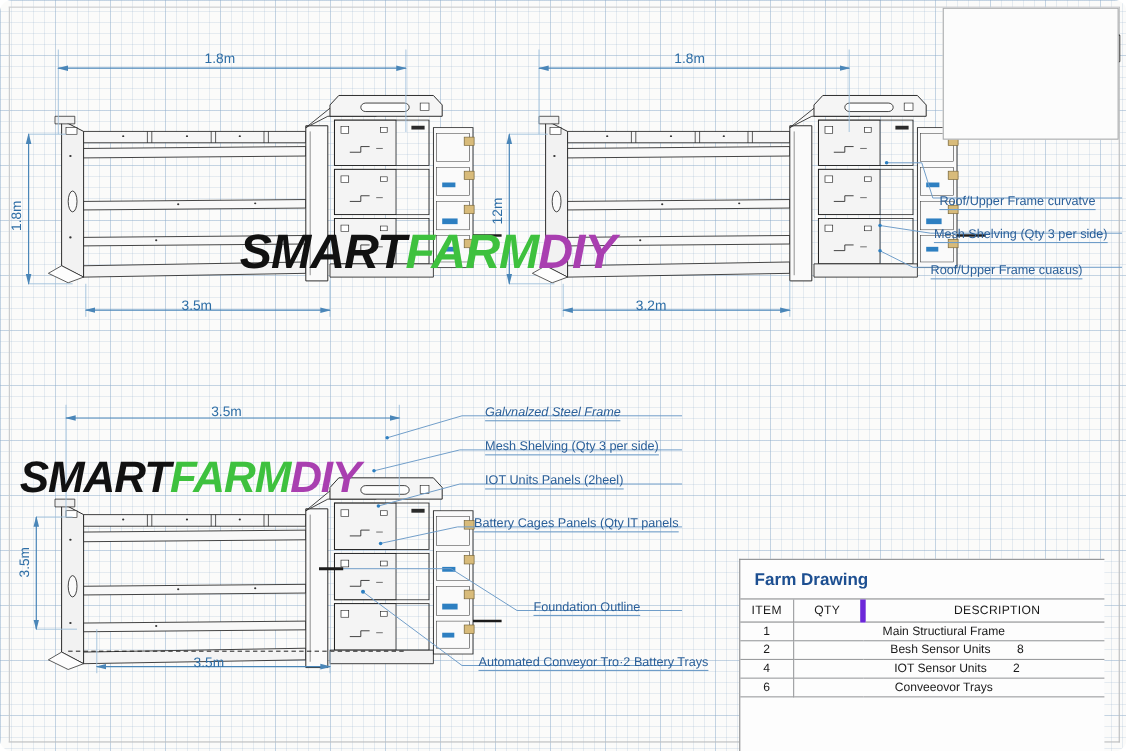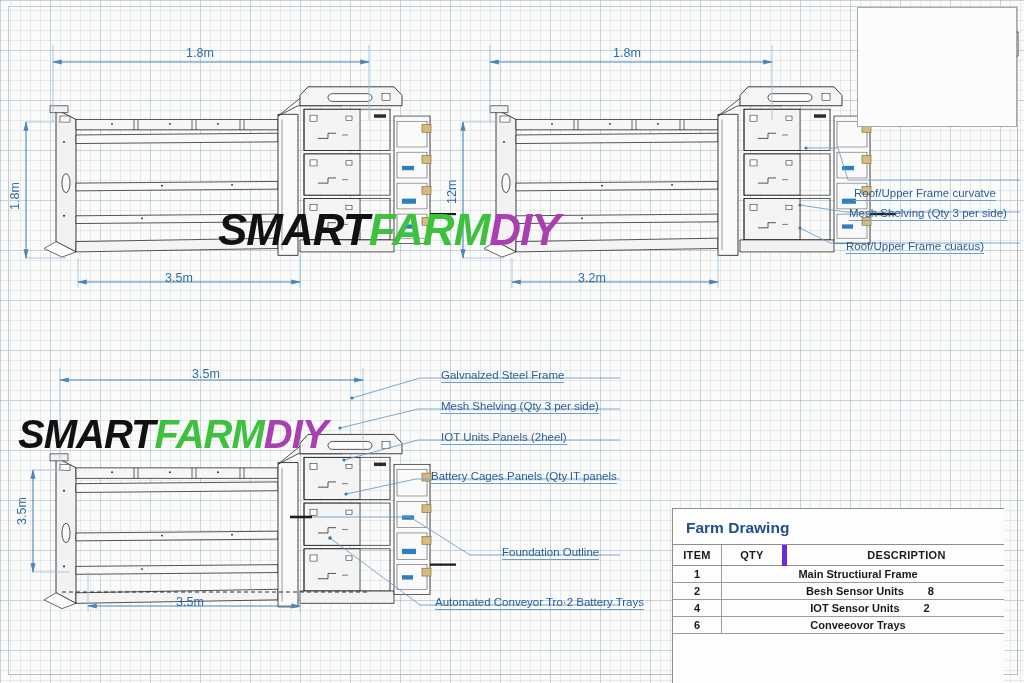--- a/index.html
+++ b/index.html
@@ -10,20 +10,21 @@
   }
   #sheet{
     position:relative;width:1024px;height:683px;
     background:
       repeating-linear-gradient(to right, rgba(140,170,200,.20) 0 1px, transparent 1px 10px),
       repeating-linear-gradient(to bottom, rgba(140,170,200,.20) 0 1px, transparent 1px 10px),
       repeating-linear-gradient(to right, rgba(130,165,200,.34) 0 1px, transparent 1px 50px),
       repeating-linear-gradient(to bottom, rgba(130,165,200,.34) 0 1px, transparent 1px 50px),
       #fbfbfa;
     overflow:hidden;
+    border-radius:11px;
   }
   
   #frame-border{
     position:absolute;left:8px;top:6px;right:6px;bottom:8px;
     border:1px solid #b9bbbd;border-top-color:#c9cbcc;border-left-color:#c6c8ca;
     pointer-events:none;
   }
   svg{position:absolute;left:0;top:0;width:1024px;height:683px;overflow:visible;}
 
   
@@ -54,21 +55,21 @@
     background:#fdfdfd;border:1px solid #8b8d8f;border-right:none;border-bottom:none;
     box-sizing:border-box;
   }
   #tb-head{padding:9px 0 7px 13px;border-bottom:1px solid #8b8d8f;}
   #tb-head div{
     color:#1d4f91;font-weight:bold;font-size:15.5px;line-height:19px;
     font-family:"Liberation Sans",sans-serif;
   }
   table.parts{width:100%;border-collapse:collapse;font-size:11px;color:#1a1a1a;}
   table.parts th,table.parts td{
-    border-bottom:1px solid #9a9c9e;padding:2px 0 2px 0;font-weight:bold;text-align:center;
+    border-bottom:1px solid #9a9c9e;padding:2px 0 2px 0;font-weight:normal;text-align:center;
   }
   table.parts thead th{border-bottom:1px solid #8b8d8f;padding:4px 0 4px 0;letter-spacing:.3px;}
   .c-item{width:48px;border-right:1px solid #9a9c9e;}
   .c-qty{width:60px;border-right:5px solid #6d28d9;}
   .c-desc{text-align:left;padding-left:14px !important;}
   thead .c-desc{padding-left:22px !important;}
   .qty-inline{display:inline-block;margin-left:24px;}
 
   
   #inset{
@@ -252,29 +253,29 @@
   <div class="dim" style="left:613px;top:46px;">1.8m</div>
   <div class="dim vert" style="left:445px;top:204px;">12m</div>
   <div class="dim" style="left:578px;top:271px;">3.2m</div>
 
   <div class="dim" style="left:192px;top:367px;">3.5m</div>
   <div class="dim vert" style="left:15px;top:525px;">3.5m</div>
   <div class="dim" style="left:176px;top:595px;">3.5m</div>
 
   <div id="inset"></div>
 
-  <div class="anno" style="left:854px;top:187px;">Roof/Upper Frame curvatve</div>
+  <div class="anno" style="left:854px;top:177px;">Roof/Upper Frame curvatve</div>
   <div class="anno" style="left:849px;top:207px;">Mesh Shelving (Qty 3 per side)</div>
   <div class="anno" style="left:846px;top:240px;">Roof/Upper Frame cuaεus)</div>
 
-  <div class="anno" style="left:441px;top:369px;">Galvnalzed Steel Frame</div>
+  <div class="anno" style="left:441px;top:369px;font-style:italic;">Galvnalzed Steel Frame</div>
   <div class="anno" style="left:441px;top:400px;">Mesh Shelving (Qty 3 per side)</div>
   <div class="anno" style="left:441px;top:431px;">IOT Units Panels (2heel)</div>
   <div class="anno" style="left:431px;top:470px;">Battery Cages Panels (Qty lT panels</div>
-  <div class="anno" style="left:485px;top:546px;margin-left:17px;">Foundation Outline</div>
+  <div class="anno" style="left:485px;top:546px;">Foundation Outline</div>
   <div class="anno" style="left:435px;top:596px;">Automated Conveyor Tro·2 Battery Trays</div>
 
   <div class="wm" style="left:218px;top:205px;font-size:44px;">
     <span class="s">SMART</span><span class="f">FARM</span><span class="d">DIY</span>
   </div>
   <div class="wm" style="left:18px;top:412px;font-size:40px;">
     <span class="s">SMART</span><span class="f">FARM</span><span class="d">DIY</span>
   </div>
 
   <div id="titleblock">

